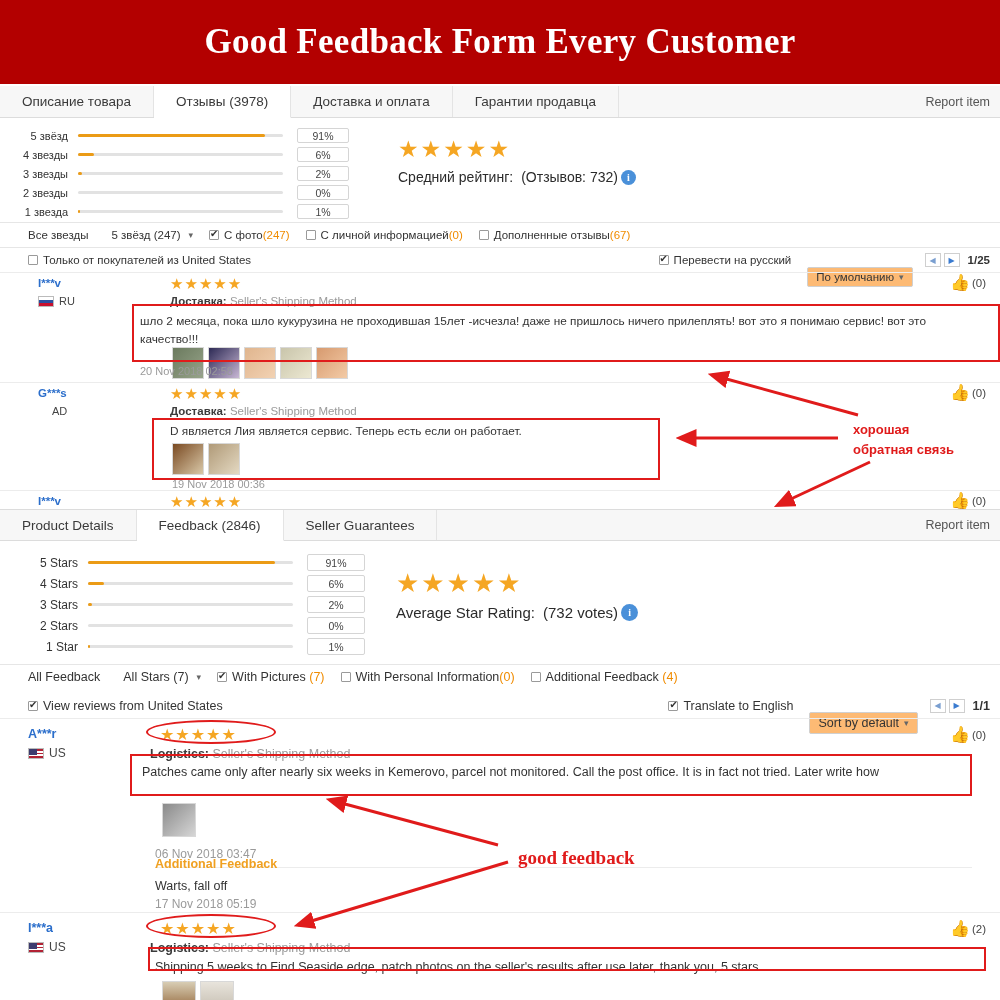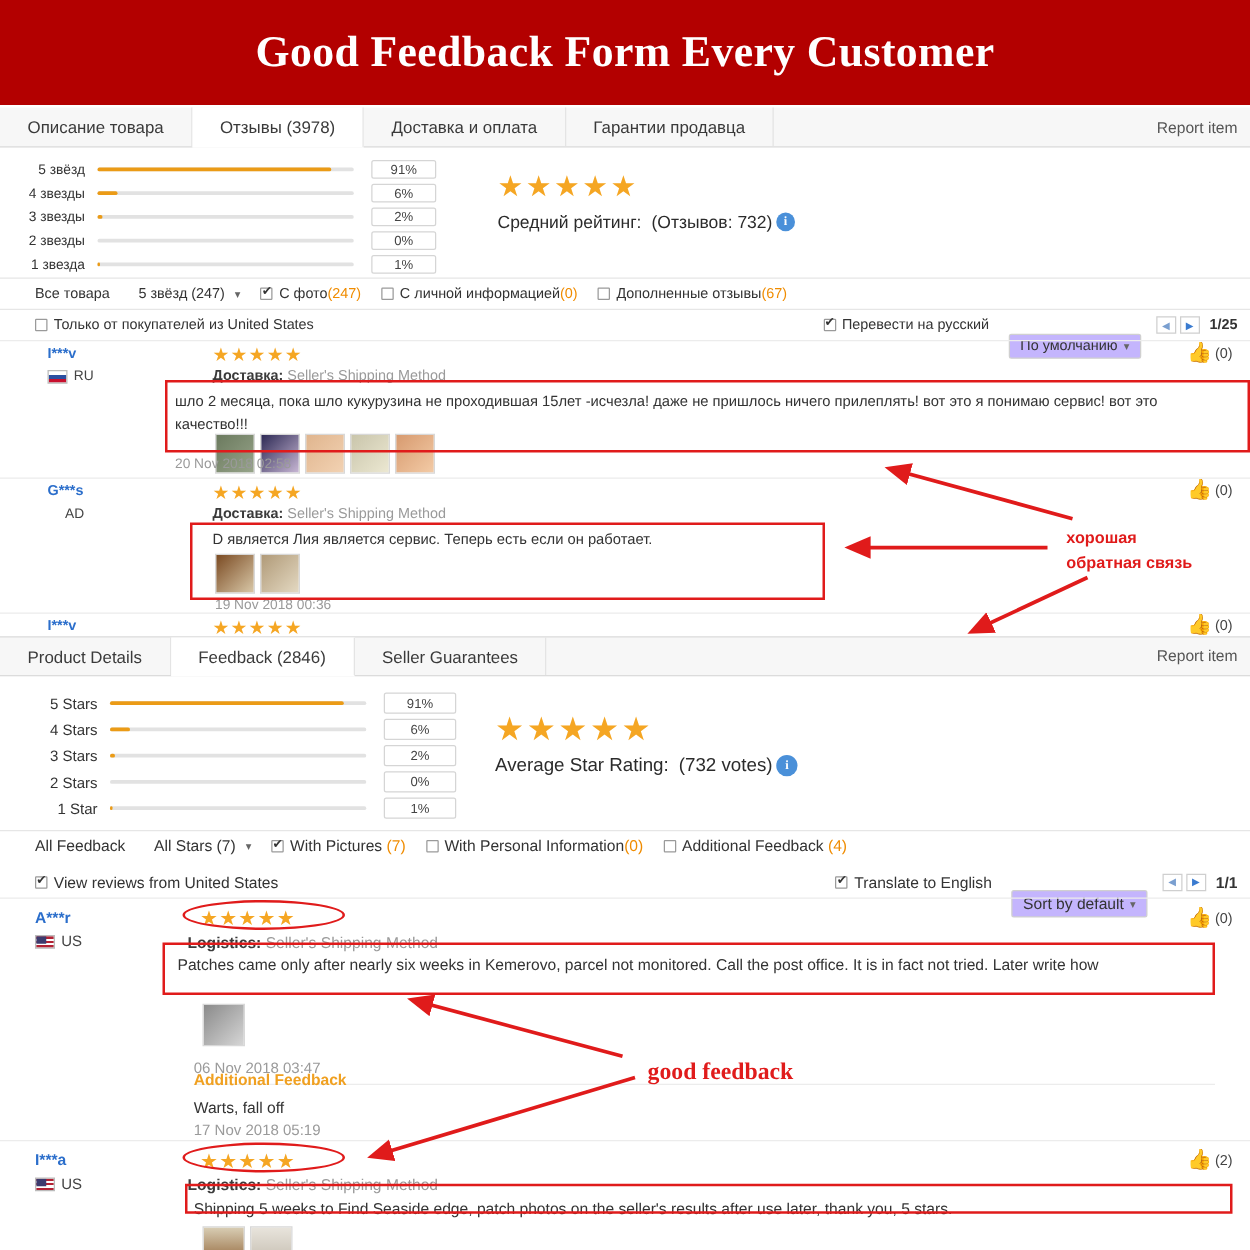--- a/index.html
+++ b/index.html
@@ -90,21 +90,21 @@
   .dd {
     display:inline-flex; align-items:center; border:1px solid transparent;
     padding:0 2px;
   }
   .caret { margin-left:5px; font-size:9px; color:#666; }
 
   .right-group {
     margin-left:auto; display:flex; align-items:center; padding-right:10px;
   }
   .sortbox {
-    border:1px solid #d0d0d0; background:#c4b5fd; border-radius:2px;
+    border:1px solid #d0d0d0; background:#fdba74; border-radius:2px;
     height:20px; padding:0 8px; display:flex; align-items:center;
     font-size:11.5px; color:#333; margin-left:16px;margin-top:34px;
   }
   .pager { display:flex; align-items:center; margin-left:12px; font-size:11.5px; color:#333; }
   .pgbtn {
     width:16px; height:14px; border:1px solid #cfcfcf; background:#fff;
     display:flex; align-items:center; justify-content:center;
     font-size:8px; color:#7a9fd0; margin-right:3px;
   }
   .pgbtn.active { color:#3a7bd0; }
@@ -209,21 +209,21 @@
       <div class="stars-big">★★★★★</div>
       <div class="avg-text">
         <span>Средний рейтинг:</span>
         <span class="votes">(Отзывов: 732)</span>
         <span class="info-dot">i</span>
       </div>
     </div>
   </div>
 
   <div class="filter-row" style="top:222px;">
-    <div class="f-item first">Все товара</div>
+    <div class="f-item first">Все звезды</div>
     <div class="f-item">
       <span class="dd">5 звёзд (247)</span>
       <span class="caret">▾</span>
     </div>
     <div class="f-item">
       <span class="cbox checked"></span>
       <span>С фото</span>
         <span class="orange">(247)</span>
     </div>
     <div class="f-item">

